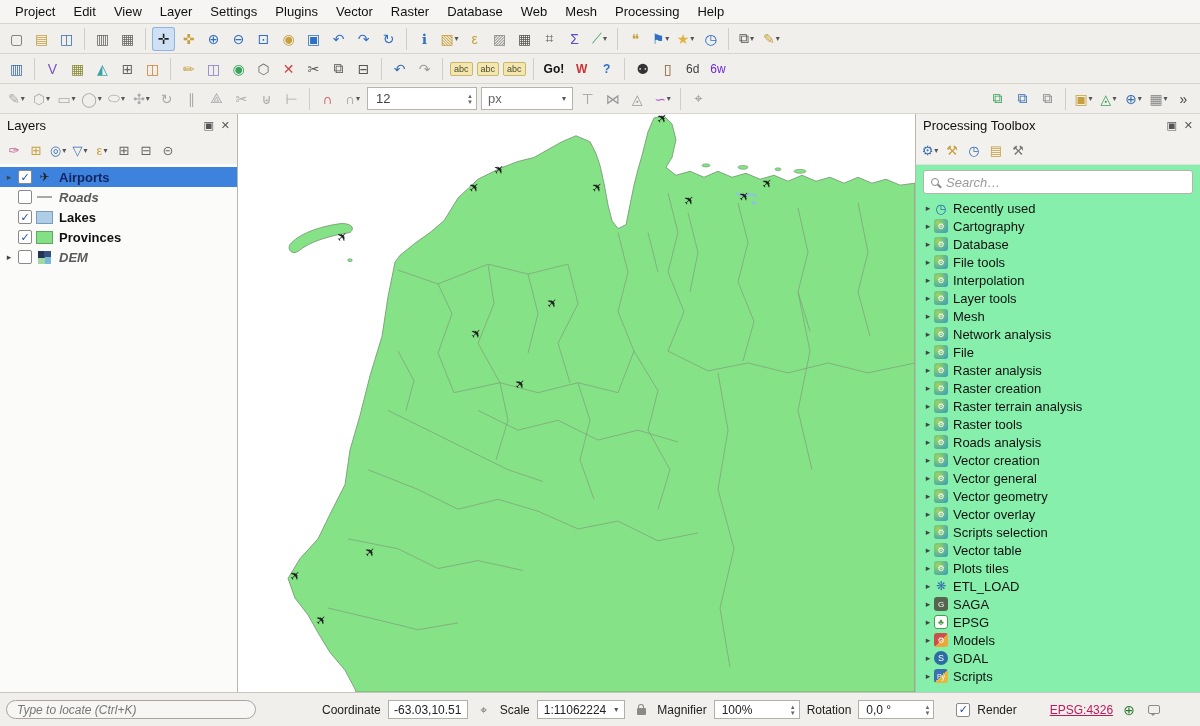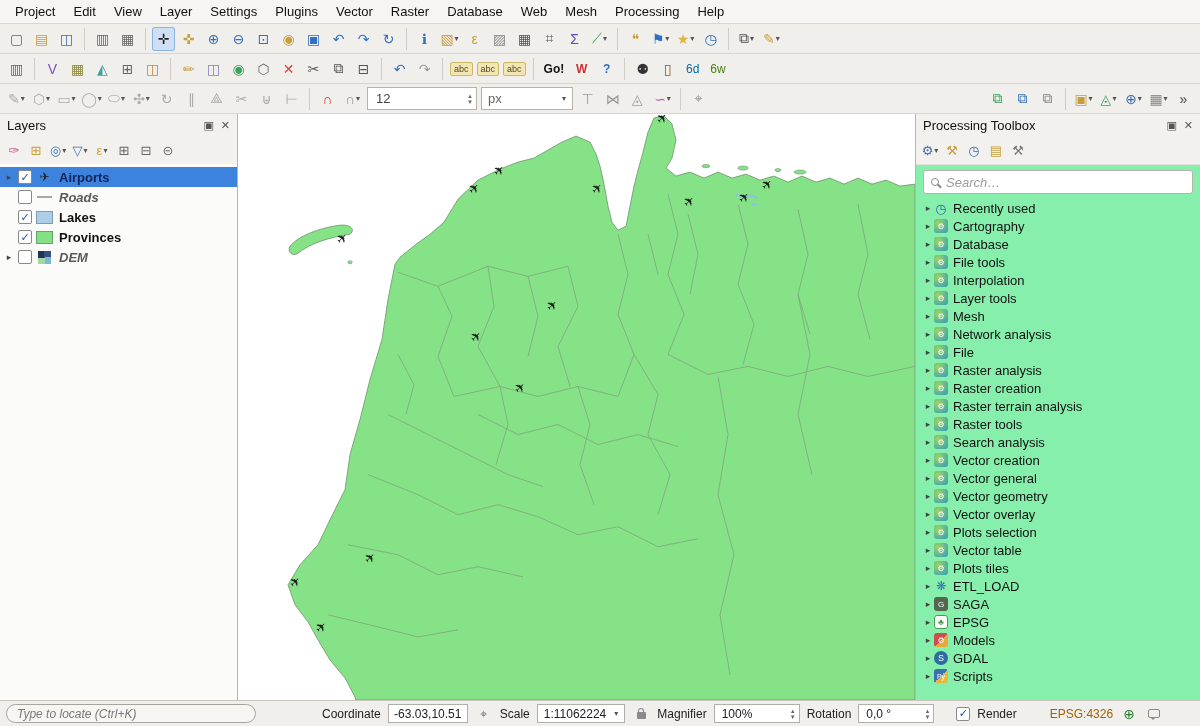--- a/index.html
+++ b/index.html
@@ -65,37 +65,37 @@
   .gi-alg{background:radial-gradient(circle at 30% 30%,#9ed65e,#2f9ac0);}
   .gi-clock{background:transparent;color:#2f6fb0;font-size:13px;}
   .gi-etl{background:transparent;color:#2f6fb0;font-size:12px;}
   .gi-gdal{background:#55664f;}
   .gi-grass{background:#fff;border:1px solid #4e9a4e;color:#4e9a4e;font-size:9px;}
   .gi-models{background:linear-gradient(135deg,#cc4f4a 50%,#eaa83c 50%);}
   .gi-saga{background:#2d6ca3;border-radius:50%;font-size:9px;}
   .gi-scripts{background:linear-gradient(135deg,#3a6fb0 50%,#e3b93f 50%);font-size:7px;}
 
   
-  .statusbar{height:26px;background:var(--chrome);border-top:1px solid #c9c5bf;display:flex;align-items:center;padding:0 6px;font-size:12px;color:#222;gap:7px;flex:none;}
+  .statusbar{height:34px;background:var(--chrome);border-top:1px solid #c9c5bf;display:flex;align-items:center;padding:0 6px;font-size:12px;color:#222;gap:7px;flex:none;}
   .locate{width:250px;height:19px;border:1px solid #a8a49e;border-radius:10px;background:#f7f6f4;display:flex;align-items:center;padding:0 10px;flex:none;}
   .locate input{border:none;outline:none;background:transparent;width:100%;font-family:inherit;font-size:12px;font-style:italic;color:#555;}
   .locate input::placeholder{color:#777;font-style:italic;}
   .sb-gap{width:52px;flex:none;}
   .sb-field,.sb-combo,.sb-spin{background:#fff;border:1px solid #b2aea8;height:19px;display:inline-flex;align-items:center;flex:none;}
   .sb-field{padding:0 7px;justify-content:center;}
   .coord{width:80px;}
   .sb-combo{gap:8px;padding:0 6px;}
   .combo-arrow{font-size:8px;color:#555;}
   .sb-spin{justify-content:space-between;padding:0 3px 0 7px;}
   .mag-spin{width:86px;} .rot-spin{width:76px;}
   .sb-icon{display:inline-flex;align-items:center;justify-content:center;width:18px;height:18px;flex:none;}
   .lockico{width:9px;height:7px;background:#8a8a8a;border-radius:1px;position:relative;margin-top:3px;}
   .lockico::before{content:"";position:absolute;top:-4px;left:1.5px;width:4px;height:4px;border:1.5px solid #8a8a8a;border-bottom:none;border-radius:3px 3px 0 0;}
   .sb-check{display:inline-flex;align-items:center;gap:4px;margin-left:12px;}
-  .sb-crs{margin-left:26px;color:#a16207;}
+  .sb-crs{margin-left:26px;color:#be185d;text-decoration:underline;}
   .globe-glyph{color:#2e7d32;font-size:14px;}
   .balloon-icon{width:12px;height:9px;border:1.5px solid #8a8a8a;border-radius:2px;position:relative;}
   .balloon-icon::after{content:"";position:absolute;left:2px;bottom:-5px;border:2.5px solid transparent;border-top-color:#8a8a8a;}
 </style>
 </head>
 <body>
 
 <div class="app">
 
   <div class="menubar">
@@ -274,22 +274,22 @@
       <span class="tb-btn tb-text" style="color: rgb(17, 17, 17); font-weight: bold;">Go!</span>
       <span class="tb-btn tb-text" style="color: rgb(204, 51, 51); font-weight: bold;">W</span>
       <span class="tb-btn tb-text" style="color: rgb(47, 111, 196); font-weight: bold;">?</span>
       <span class="tb-sep"></span>
       <span class="tb-btn">
         <span class="tb-glyph" style="color: rgb(51, 51, 51);">⚉</span>
       </span>
       <span class="tb-btn">
         <span class="tb-glyph" style="color: rgb(138, 90, 42);">▯</span>
       </span>
-      <span class="tb-btn tb-text" style="color: #0369a1;">6d</span>
-      <span class="tb-btn tb-text" style="color: #4d7c0f;">6w</span>
+      <span class="tb-btn tb-text" style="color: #404040;">6d</span>
+      <span class="tb-btn tb-text" style="color: #6d28d9;">6w</span>
     </div>
   <div class="toolbar">
       <span class="tb-btn">
         <span class="tb-glyph" style="color: rgb(170, 170, 170);">✎</span>
         <span class="tb-dd">▾</span>
       </span>
       <span class="tb-btn">
         <span class="tb-glyph" style="color: rgb(170, 170, 170);">⬡</span>
         <span class="tb-dd">▾</span>
       </span>
@@ -628,21 +628,21 @@
               <span class="tbx-label">Raster terrain analysis</span>
             </div>
             <div class="tbx-row">
               <span class="tree-arrow">▸</span>
               <span class="gi gi-alg">⚙</span>
               <span class="tbx-label">Raster tools</span>
             </div>
             <div class="tbx-row">
               <span class="tree-arrow">▸</span>
               <span class="gi gi-alg">⚙</span>
-              <span class="tbx-label">Search analysis</span>
+              <span class="tbx-label">Roads analysis</span>
             </div>
             <div class="tbx-row">
               <span class="tree-arrow">▸</span>
               <span class="gi gi-alg">⚙</span>
               <span class="tbx-label">Vector creation</span>
             </div>
             <div class="tbx-row">
               <span class="tree-arrow">▸</span>
               <span class="gi gi-alg">⚙</span>
               <span class="tbx-label">Vector general</span>
@@ -653,21 +653,21 @@
               <span class="tbx-label">Vector geometry</span>
             </div>
             <div class="tbx-row">
               <span class="tree-arrow">▸</span>
               <span class="gi gi-alg">⚙</span>
               <span class="tbx-label">Vector overlay</span>
             </div>
             <div class="tbx-row">
               <span class="tree-arrow">▸</span>
               <span class="gi gi-alg">⚙</span>
-              <span class="tbx-label">Plots selection</span>
+              <span class="tbx-label">Scripts selection</span>
             </div>
             <div class="tbx-row">
               <span class="tree-arrow">▸</span>
               <span class="gi gi-alg">⚙</span>
               <span class="tbx-label">Vector table</span>
             </div>
             <div class="tbx-row">
               <span class="tree-arrow">▸</span>
               <span class="gi gi-alg">⚙</span>
               <span class="tbx-label">Plots tiles</span>

